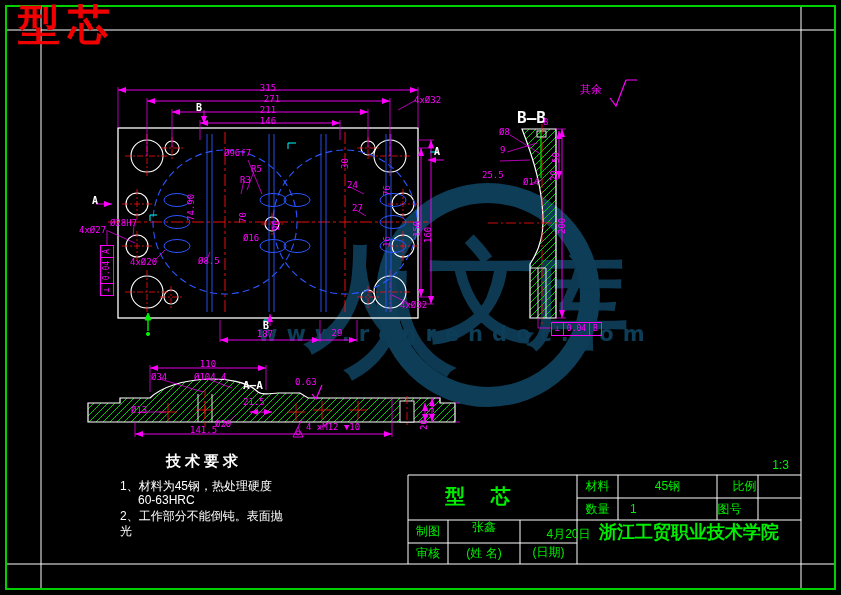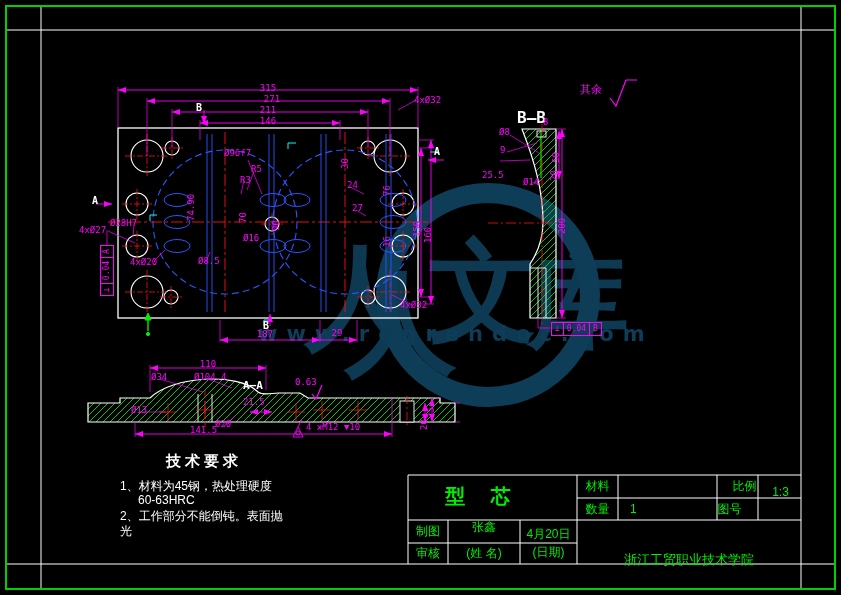--- a/index.html
+++ b/index.html
@@ -15,21 +15,21 @@
   .rot{transform-origin:0 0;transform:rotate(-90deg);}
   .wlbl{position:absolute;color:#ffffff;font:bold 10px "DejaVu Sans Mono",monospace;white-space:nowrap;z-index:3;line-height:1;}
   .stamp{position:absolute;left:18px;top:2px;color:#f00000;font:bold 42px "DejaVu Serif",serif;letter-spacing:8px;z-index:4;line-height:1.1;}
   .tolframe{position:absolute;display:flex;z-index:3;}
   .tolframe span{display:block;border:1px solid #ff00ff;color:#ff00ff;font:8px "DejaVu Sans Mono",monospace;
                  padding:2px 3px;line-height:1;margin-left:-1px;white-space:nowrap;}
   .tech{position:absolute;color:#fff;z-index:3;white-space:nowrap;font-family:"Liberation Sans",sans-serif;}
   .tbcell{position:absolute;display:flex;align-items:center;justify-content:center;color:#00ee00;
           font:12px "Liberation Sans",sans-serif;z-index:3;white-space:nowrap;}
   .big{font-size:20px;font-weight:bold;letter-spacing:10px;}
-  .school{font-size:13px;font-weight:normal;margin-top:28px;}
+  .school{font-size:18px;font-weight:bold;}
 </style>
 </head>
 <body>
 
 <div class="canvas">
 
   <div class="wm">
     <svg width="841" height="595">
       <circle cx="488" cy="295" r="102" fill="none" stroke="#0e3d58" stroke-width="20"></circle>
     </svg>
@@ -179,20 +179,21 @@
       <polygon points="145,320 151,320 148,313"></polygon>
       <circle cx="148" cy="334" r="1.6"></circle>
     </g>
 
     <g stroke="#ffffff" stroke-width="1" fill="none">
       <path d="M408,475H801 M408,475V564 M577,475V564 M408,520H801 M408,543H577
                M577,498H801 M618,475V520 M717,475V520 M758,475V520 M448,520V564 M520,520V564"></path>
     </g>
   </svg>
 
+  <div class="stamp">型芯</div>
 
   <span class="lbl" style="left:580px;top:84px;font-size:11px">其余</span>
 
   <span class="lbl c" style="left:268px;top:84px">315</span>
   <span class="lbl c" style="left:272px;top:95px">271</span>
   <span class="lbl c" style="left:268px;top:106px">211</span>
   <span class="lbl c" style="left:268px;top:117px">146</span>
   <span class="lbl rot" style="left:413px;top:237px">150</span>
   <span class="lbl rot" style="left:424px;top:243px">160</span>
   <span class="lbl c" style="left:265px;top:330px">187</span>
@@ -255,26 +256,27 @@
   <span class="lbl rot" style="left:420px;top:430px">20</span>
 
   <div class="tech" style="left:166px;top:452px;font-size:15px;font-weight:bold;letter-spacing:4px">技术要求</div>
   <div class="tech" style="left:120px;top:478px;font-size:12px">1、材料为45钢，热处理硬度</div>
   <div class="tech" style="left:138px;top:493px;font-size:12px">60-63HRC</div>
   <div class="tech" style="left:120px;top:508px;font-size:12px">2、工作部分不能倒钝。表面抛</div>
   <div class="tech" style="left:120px;top:523px;font-size:12px">光</div>
 
   <div class="tbcell big" style="left:408px;top:476px;width:150px;height:40px">型  芯</div>
   <div class="tbcell" style="left:577px;top:475px;width:41px;height:23px">材料</div>
+  <div class="tbcell" style="left:618px;top:475px;width:99px;height:23px">45钢</div>
   <div class="tbcell" style="left:717px;top:475px;width:55px;height:23px">比例</div>
-  <div class="tbcell" style="left:758px;top:480px;width:45px;height:23px">1:3</div>
+  <div class="tbcell" style="left:758px;top:453px;width:45px;height:23px">1:3</div>
   <div class="tbcell" style="left:577px;top:498px;width:41px;height:22px">数量</div>
   <div class="tbcell" style="left:618px;top:498px;width:99px;height:22px;justify-content:flex-start;padding-left:12px">1</div>
   <div class="tbcell" style="left:717px;top:498px;width:25px;height:22px">图号</div>
   <div class="tbcell" style="left:408px;top:520px;width:40px;height:23px">制图</div>
   <div class="tbcell" style="left:448px;top:520px;width:72px;height:14px">张鑫</div>
-  <div class="tbcell" style="left:520px;top:520px;width:57px;height:29px">4月20日</div>
+  <div class="tbcell" style="left:540px;top:520px;width:57px;height:29px">4月20日</div>
   <div class="tbcell" style="left:408px;top:543px;width:40px;height:21px">审核</div>
   <div class="tbcell" style="left:448px;top:543px;width:72px;height:21px">(姓  名)</div>
   <div class="tbcell" style="left:520px;top:543px;width:57px;height:18px">(日期)</div>
   <div class="tbcell school" style="left:577px;top:520px;width:224px;height:23px">浙江工贸职业技术学院</div>
 
 </div>
 
 </body></html>

